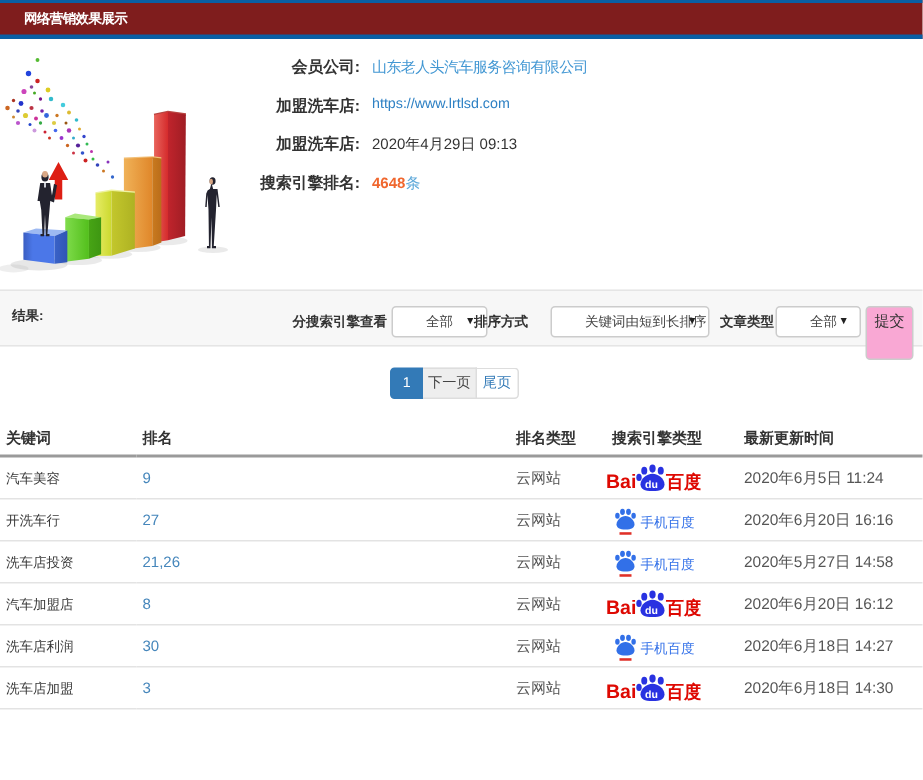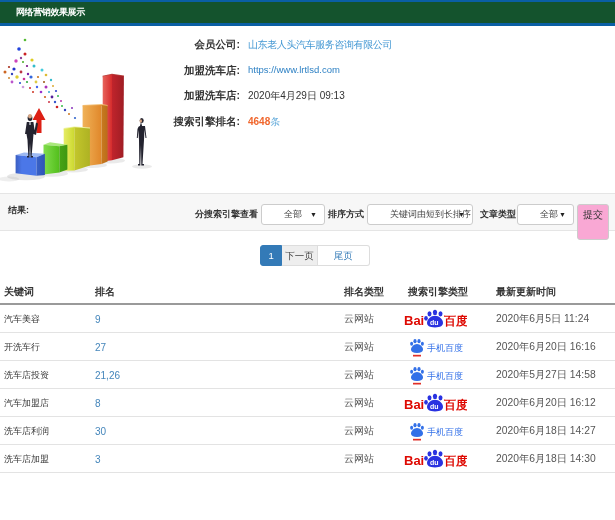--- a/index.html
+++ b/index.html
@@ -1,20 +1,20 @@
 <!DOCTYPE html>
 <html><head>
 <meta charset="utf-8">
 <style>
 * { margin:0; padding:0; box-sizing:border-box; }
 html,body { width:615px; height:520px; background:#fff; font-family:"Liberation Sans", sans-serif; overflow:hidden; }
 .abs { position:absolute; }
 .hdr {
   position:absolute; left:0; top:0; width:615px; height:26px;
-  background:#14532d;
+  background:#7f1d1d;
   border-top:2px solid #0a5fa4; border-bottom:3px solid #0a5fa4;
   color:#fff; font-size:9px; letter-spacing:-0.4px; font-weight:bold;
   line-height:21px; padding-left:16px;
 }
 .lbl { position:absolute; left:100px; width:140px; text-align:right; font-size:10.5px; font-weight:bold; color:#333; }
 .val { position:absolute; left:248px; font-size:10px; color:#333; white-space:nowrap; }
 .blue1 { color:#4297d3; letter-spacing:-0.4px; }
 .blue2 { color:#2e81c4; }
 .filter {
   position:absolute; left:0; top:193px; width:615px; height:38px;
@@ -26,21 +26,21 @@
   border:1px solid #ccc; border-radius:3px; font-size:9px; color:#444;
   line-height:19px; padding-left:22px;
 }
 .sel .arr { position:absolute; right:7px; top:0; font-size:7px; color:#222; }
 .btn {
   position:absolute; top:10px; height:36px; background:#f9a8d4;
   border:1px solid #ccc; border-radius:3px; font-size:10px; color:#333;
   line-height:19px; text-align:center;
 }
 .pager { position:absolute; left:260px; top:245px; height:21px; font-size:9.5px; }
-.pg { float:left; height:21px; line-height:19px; border:1px solid #ddd; padding:0 16px; background:#fff; color:#337ab7; }
+.pg { float:left; height:21px; line-height:19px; border:1px solid #ddd; padding:0 4px; background:#fff; color:#337ab7; }
 .pg.active { background:#337ab7; border-color:#337ab7; color:#fff; border-radius:3px 0 0 3px; padding:0 7.5px; }
 .pg.next { background:#eee; color:#444; border-left:none; padding:0 3px; }
 .pg.last { border-left:none; border-radius:0 3px 3px 0; }
 table.rank { position:absolute; left:0; top:280px; width:615px; border-collapse:collapse; table-layout:fixed; }
 table.rank th { font-size:10px; font-weight:bold; color:#333; text-align:left; padding:0 0 0 4px; height:24px; border-bottom:2px solid #9a9a9a; }
 table.rank td { font-size:10px; color:#555; padding:2px 0 0 4px; height:28px; border-bottom:1px solid #e3e3e3; }
 table.rank td.kw { color:#383838; font-size:9px; }
 table.rank td.rk { color:#4586bb; font-size:10px; }
 table.rank td.eng { padding-left:0; }
 table.rank td.dt { font-size:10.3px; }
@@ -239,21 +239,21 @@
 <div class="val blue2" style="top:63.5px; font-size:9.5px;">https://www.lrtlsd.com</div>
 <div class="lbl" style="top:89px;">加盟洗车店:</div>
 <div class="val" style="top:89px;">2020年4月29日 09:13</div>
 <div class="lbl" style="top:114.5px;">搜索引擎排名:</div>
 <div class="val" style="top:114.5px;"><span style="color:#f0672e;font-weight:bold;">4648</span><span style="color:#5fa9da;">条</span></div>
 
 <div class="filter">
   <div class="flabel" style="left:8px; top:5.5px;">结果:</div>
   <div class="flabel" style="left:195px;">分搜索引擎查看</div>
   <div class="sel" style="left:261px; width:64px;">全部<span class="arr">▼</span></div>
-  <div class="flabel" style="left:328px;">排序方式</div>
+  <div class="flabel" style="left:316px;">排序方式</div>
   <div class="sel" style="left:367px; width:106px;">关键词由短到长排序<span class="arr">▼</span></div>
   <div class="flabel" style="left:480px;">文章类型</div>
   <div class="sel" style="left:517px; width:57px;">全部<span class="arr">▼</span></div>
   <div class="btn" style="left:577px; width:32px;">提交</div>
 </div>
 
 <div class="pager">
   <div class="pg active">1</div>
   <div class="pg next">下一页</div>
   <div class="pg last">尾页</div>

